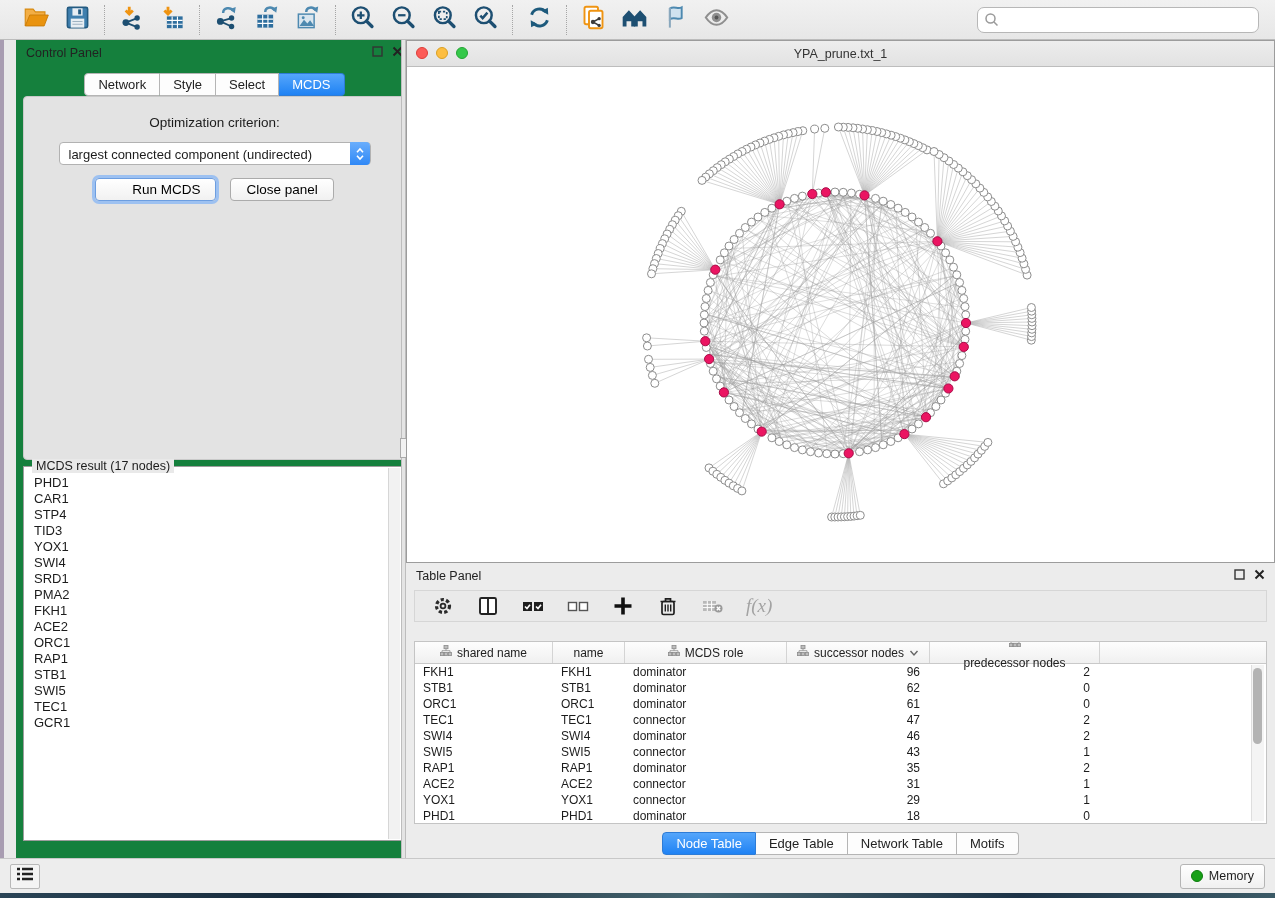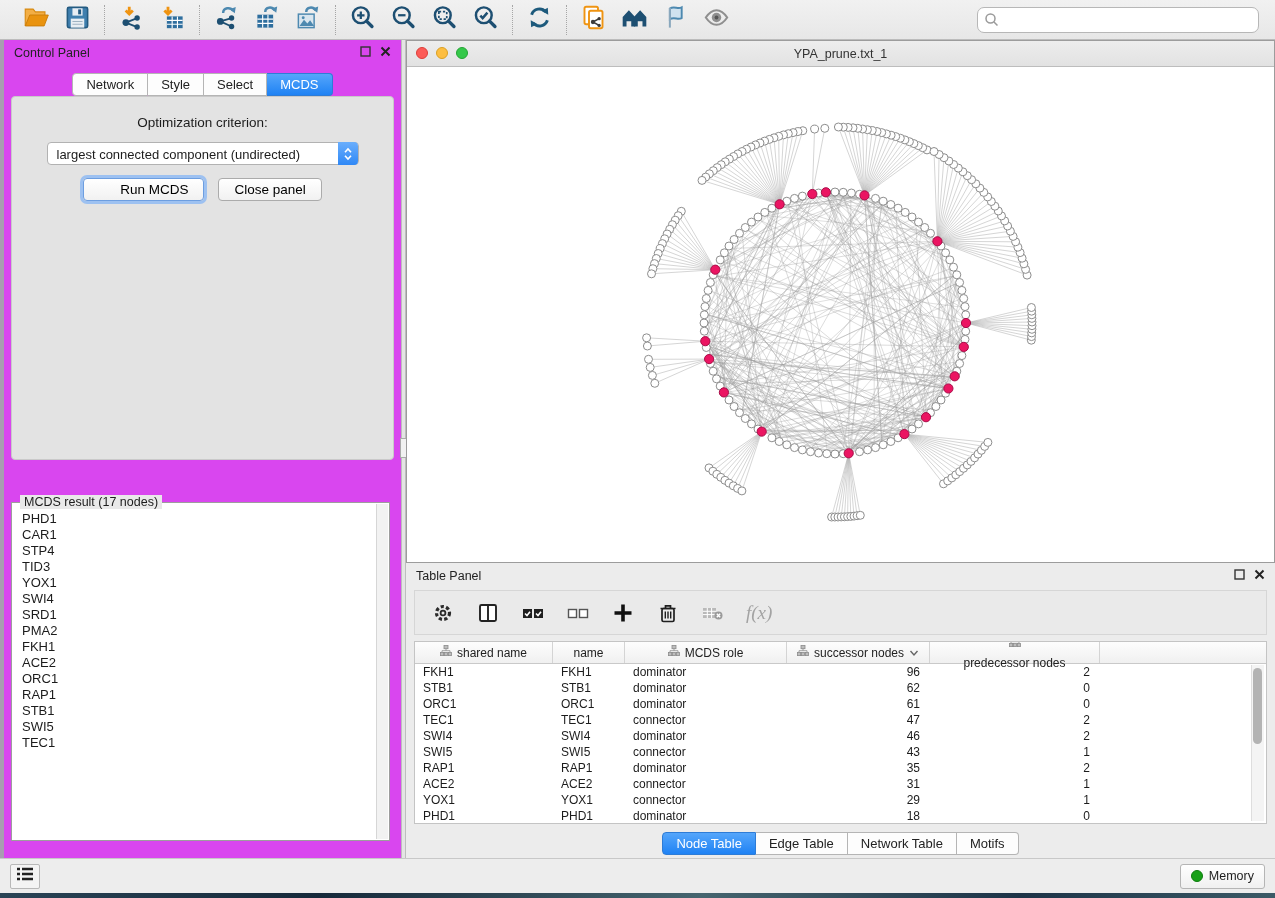--- a/index.html
+++ b/index.html
@@ -17,21 +17,21 @@
   .tb-sep{width:0;height:30px;border-left:1px dotted #a6a6a6;}
   .tb-btn{width:27px;height:27px;display:flex;align-items:center;justify-content:center;cursor:pointer;}
   .search-wrap{margin-left:auto;margin-right:6px;position:relative;width:282px;height:26px;}
   .search-wrap input{width:100%;height:100%;box-sizing:border-box;border:1px solid #b7b7b7;
        border-radius:7px;background:#fff;padding:0 8px 0 26px;font-size:13px;outline:none;}
   .search-glyph{position:absolute;left:7px;top:5px;}
   
   .panel-titlebar{height:26px;display:flex;align-items:center;padding:0 10px;font-size:12.5px;color:#222;}
   .panel-winbtns{margin-left:auto;display:flex;gap:9px;align-items:center;}
   
-  .control-panel{position:absolute;left:4px;top:40px;width:397px;height:818px;background:#d946ef;}
+  .control-panel{position:absolute;left:16px;top:40px;width:397px;height:818px;background:#15803d;}
   .cp-tabbar{position:absolute;top:33px;left:0;right:0;display:flex;justify-content:center;}
   .seg{display:flex;text-align:center;}
   .seg .tab{background:#fdfdfd;border:1px solid #b5b5b5;border-left:none;padding:0 13px;font-size:13px;
        color:#222;height:21px;line-height:21px;cursor:pointer;}
   .seg .tab:first-child{border-left:1px solid #b5b5b5;border-radius:4px 0 0 4px;}
   .seg .tab:last-child{border-radius:0 4px 4px 0;}
   .seg .tab.active{background:linear-gradient(#55a6fb,#1f82f4);border-color:#2e7cd6;color:#fff;}
   .cp-content{position:absolute;top:56px;left:7px;right:7px;height:362px;background:#e3e3e3;
        border:1px solid #c9c9c9;border-radius:4px;}
   .opt-label{text-align:center;margin-top:18px;font-size:13.5px;}
@@ -39,21 +39,21 @@
        border:1px solid #b2b2b2;border-radius:4px;font-size:13px;line-height:23px;
        padding-left:9px;box-sizing:border-box;cursor:pointer;}
   .combo .stepper{position:absolute;right:0;top:-1px;width:20px;height:23px;border-radius:0 4px 4px 0;
        background:linear-gradient(#6aaefc,#2f88f6);display:flex;flex-direction:column;
        align-items:center;justify-content:center;gap:1px;}
   .btn-row{display:flex;justify-content:center;gap:14px;margin-top:13px;}
   .push-btn{height:23px;padding:0 15px;background:linear-gradient(#ffffff,#f1f1f1);
        border:1px solid #ababab;border-radius:4px;font-size:13.5px;cursor:pointer;}
   .push-btn.focus{box-shadow:0 0 0 3px rgba(110,170,250,.6);border-color:#6d9ee0;padding-left:36px;}
   .result-box{position:absolute;top:426px;left:7px;right:11px;bottom:17px;background:#fff;
-       border:1px solid #9d9d9d;margin-top:36px;}
+       border:1px solid #9d9d9d;}
   .result-legend{position:absolute;top:-8px;left:8px;background:#e9e9e9;padding:0 4px;font-size:12.5px;}
   .result-list{position:absolute;top:8px;left:2px;right:13px;bottom:2px;overflow:hidden;
        font-size:13px;line-height:16px;padding-left:8px;}
   .result-scroll{position:absolute;top:1px;right:1px;bottom:1px;width:11px;background:#f2f2f2;
        border-left:1px solid #d6d6d6;}
   
   .splitter{position:absolute;left:401px;top:40px;width:5px;height:818px;background:#e4e4e4;
        border-left:1px solid #bdbdbd;border-right:1px solid #bdbdbd;box-sizing:border-box;cursor:col-resize;}
   .splitter .grip{position:absolute;left:-2px;top:398px;width:8px;height:18px;background:#f2f2f2;
        border:1px solid #aaa;}
@@ -63,21 +63,21 @@
   .net-titlebar{height:25px;background:linear-gradient(#ededed,#e2e2e2);border-bottom:1px solid #bdbdbd;
        position:relative;display:flex;align-items:center;justify-content:center;font-size:12.5px;color:#333;}
   .lights{position:absolute;left:9px;top:6px;display:flex;gap:8px;}
   .light{width:12px;height:12px;border-radius:50%;box-sizing:border-box;}
   .light.red{background:#fc5b57;border:1px solid #dd3f39;}
   .light.yellow{background:#fdbe41;border:1px solid #dba023;}
   .light.green{background:#35c84a;border:1px solid #24a534;}
   .net-canvas{display:block;background:#fff;}
   
   .table-panel{position:absolute;left:406px;top:563px;width:869px;height:295px;background:#ececec;}
-  .tp-toolbar{position:absolute;top:27px;left:8px;right:8px;height:45px;background:#eaeaea;
+  .tp-toolbar{position:absolute;top:27px;left:8px;right:8px;height:32px;background:#eaeaea;
        border:1px solid #d6d6d6;display:flex;align-items:center;gap:21px;padding:0 16px;box-sizing:border-box;}
   .tp-icon{width:24px;height:24px;display:flex;align-items:center;justify-content:center;cursor:pointer;}
   .fx{font-family:"Liberation Serif",serif;font-style:italic;font-size:19px;color:#a3a3a3;}
   .tp-table{position:absolute;top:78px;left:8px;right:8px;bottom:34px;background:#fff;
        border:1px solid #c4c4c4;overflow:hidden;}
   .thead{display:flex;height:21px;background:linear-gradient(#fdfdfd,#f0f0f0);
        border-bottom:1px solid #c9c9c9;font-size:12px;color:#222;}
   .th{display:flex;align-items:center;justify-content:center;gap:5px;border-right:1px solid #d4d4d4;
        box-sizing:border-box;height:21px;cursor:pointer;}
   .trow{display:flex;height:16px;font-size:12px;align-items:center;}
@@ -300,20 +300,21 @@
           <div>SWI4</div>
           <div>SRD1</div>
           <div>PMA2</div>
           <div>FKH1</div>
           <div>ACE2</div>
           <div>ORC1</div>
           <div>RAP1</div>
           <div>STB1</div>
           <div>SWI5</div>
           <div>TEC1</div>
+          <div>GCR1</div>
         </div>
       <div class="result-scroll"></div>
     </div>
   </div>
 
   <div class="splitter">
       <div class="grip"></div>
     </div>
 
   <div class="network-window">

